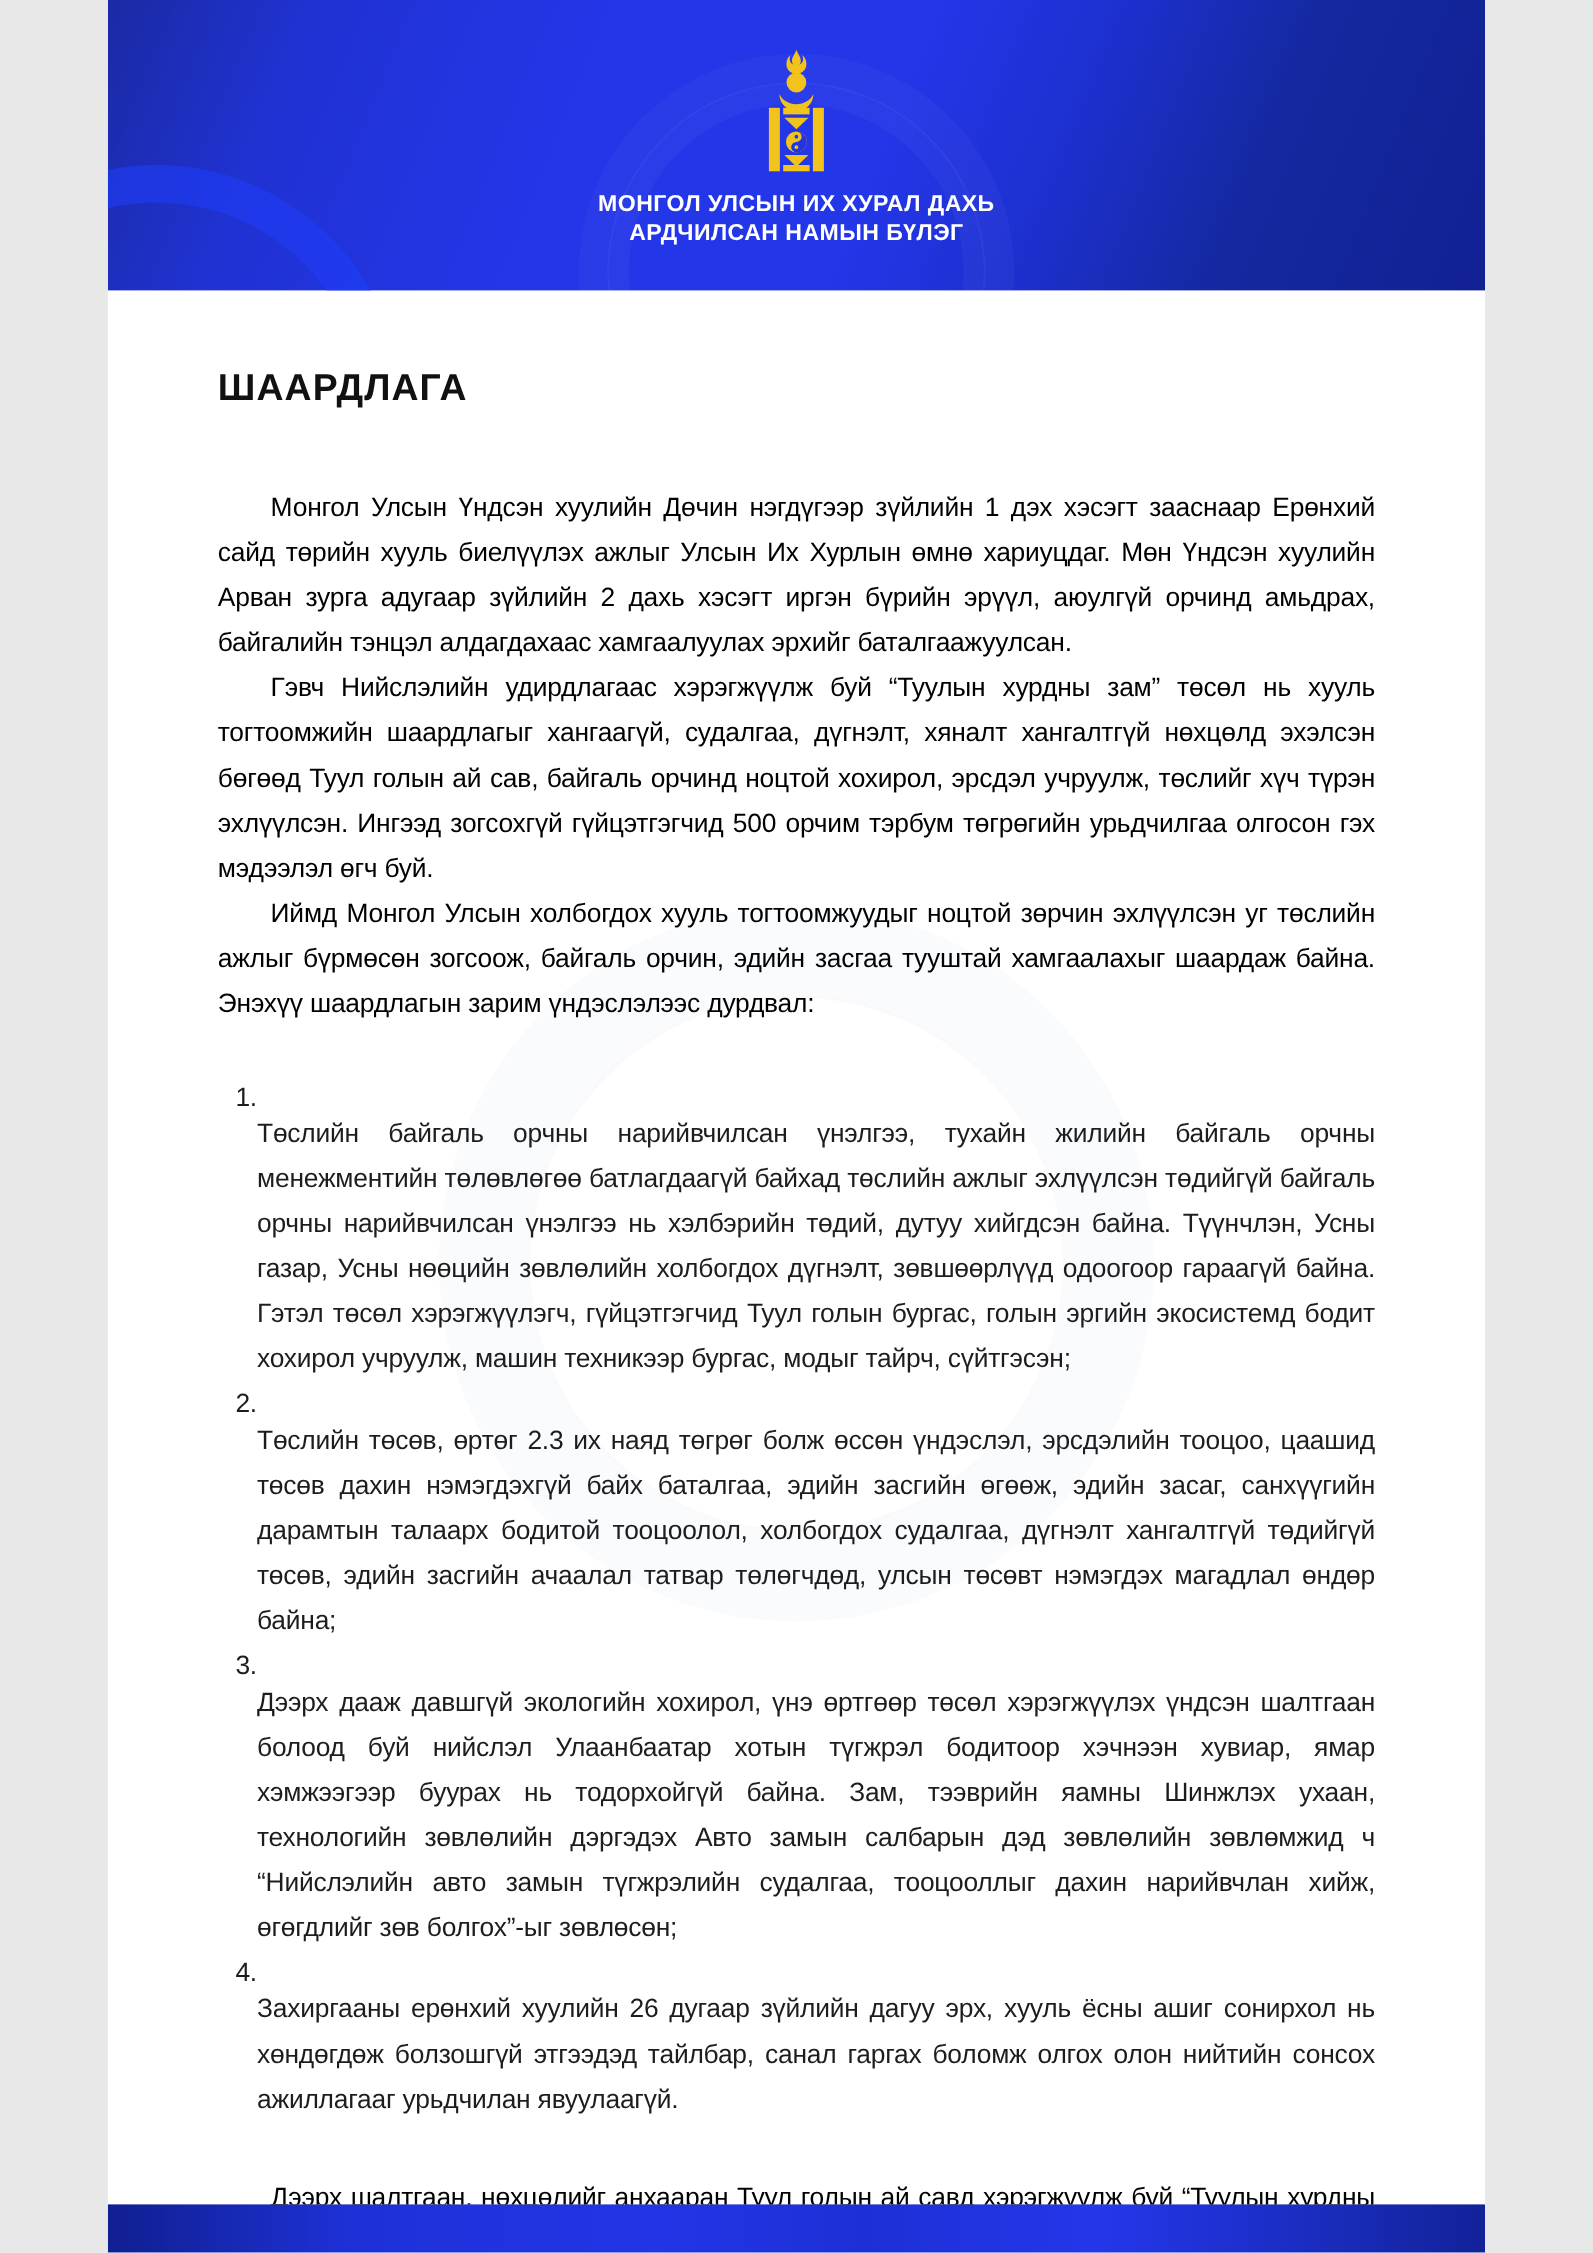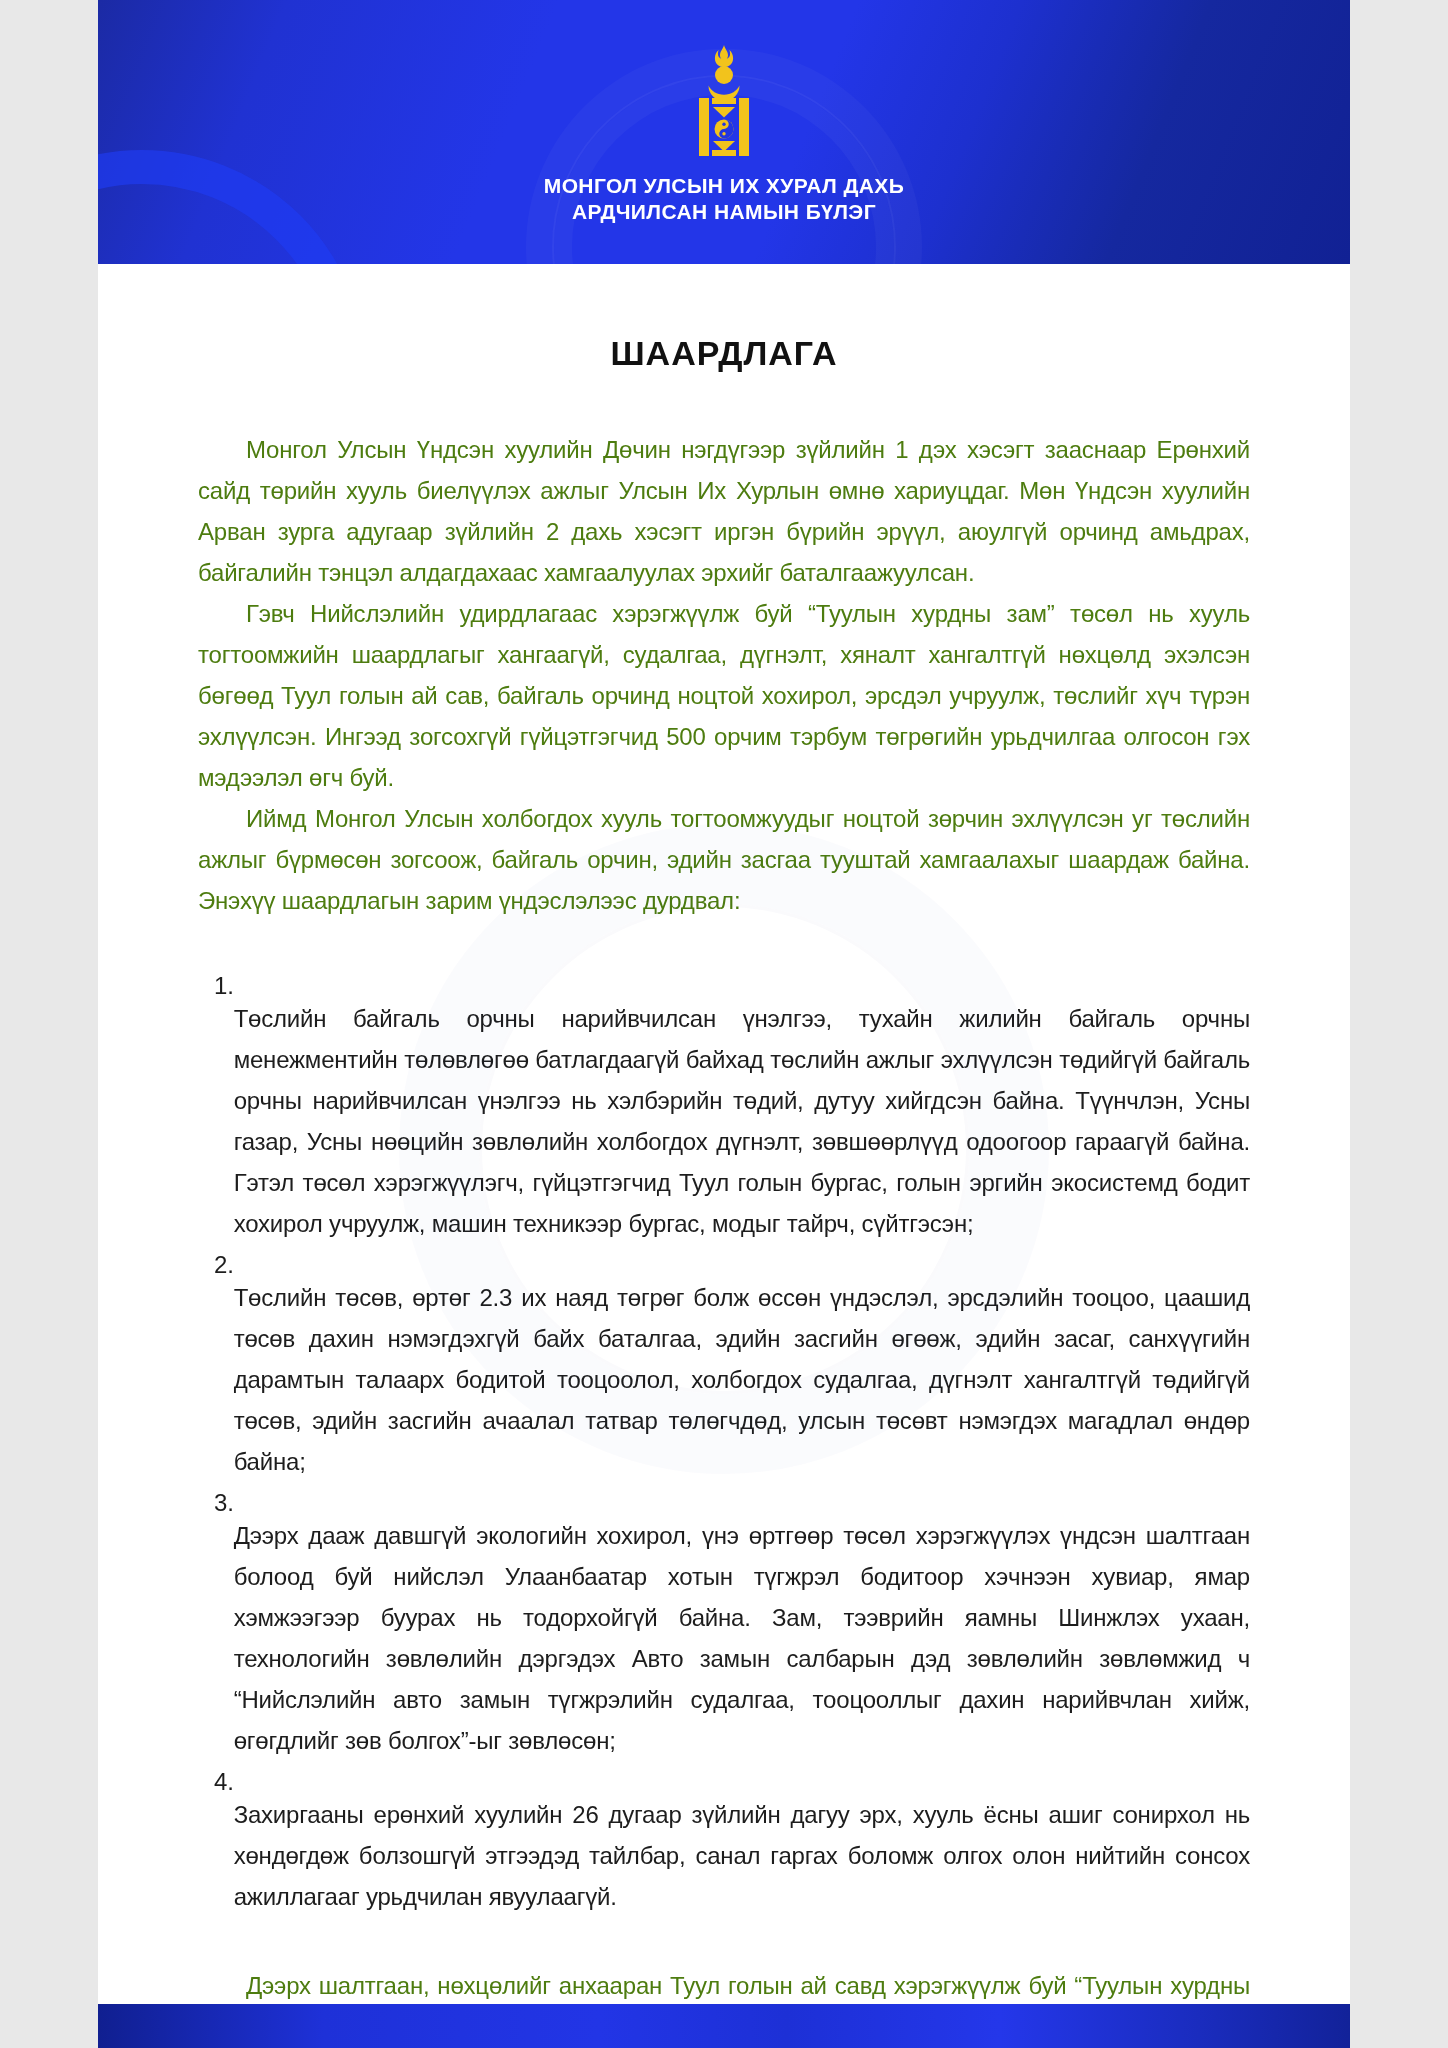--- a/index.html
+++ b/index.html
@@ -51,26 +51,26 @@
     display:flex; flex-direction:column; overflow:hidden;
   }
   .doc-watermark { 
     position:absolute; left:50%; top:560px; transform:translateX(-50%);
     width:650px; height:650px; border-radius:50%;
     border:80px solid rgba(25,35,130,0.02);
     box-shadow:inset 0 0 0 3px rgba(25,35,130,0.025);
     pointer-events:none;
   }
   .title {
-    margin:70px 0 0; text-align:center;
+    margin:70px 0 12px; text-align:left;
     font-size:34px; font-weight:bold; letter-spacing:1px; color:#111111;
   }
   .body-text {
     margin-top:56px; font-size:24px; line-height:41px;
-    color:#4d7c0f; text-align:justify; letter-spacing:-0.2px;
+    color:#000000; text-align:justify; letter-spacing:-0.2px;
   }
   .body-text p { margin:0; text-indent:48px; }
   .list { margin-top:44px; font-size:24px; line-height:41px;
           color:#1d1d1d; letter-spacing:-0.2px; }
   .list-item { display:flex; }
   .li-num  { flex:0 0 30px; padding-left:16px; }
   .li-text { flex:1; text-align:justify;margin-top:33px; }
   .closing { margin-top:48px; }
 
   .page-footer {

